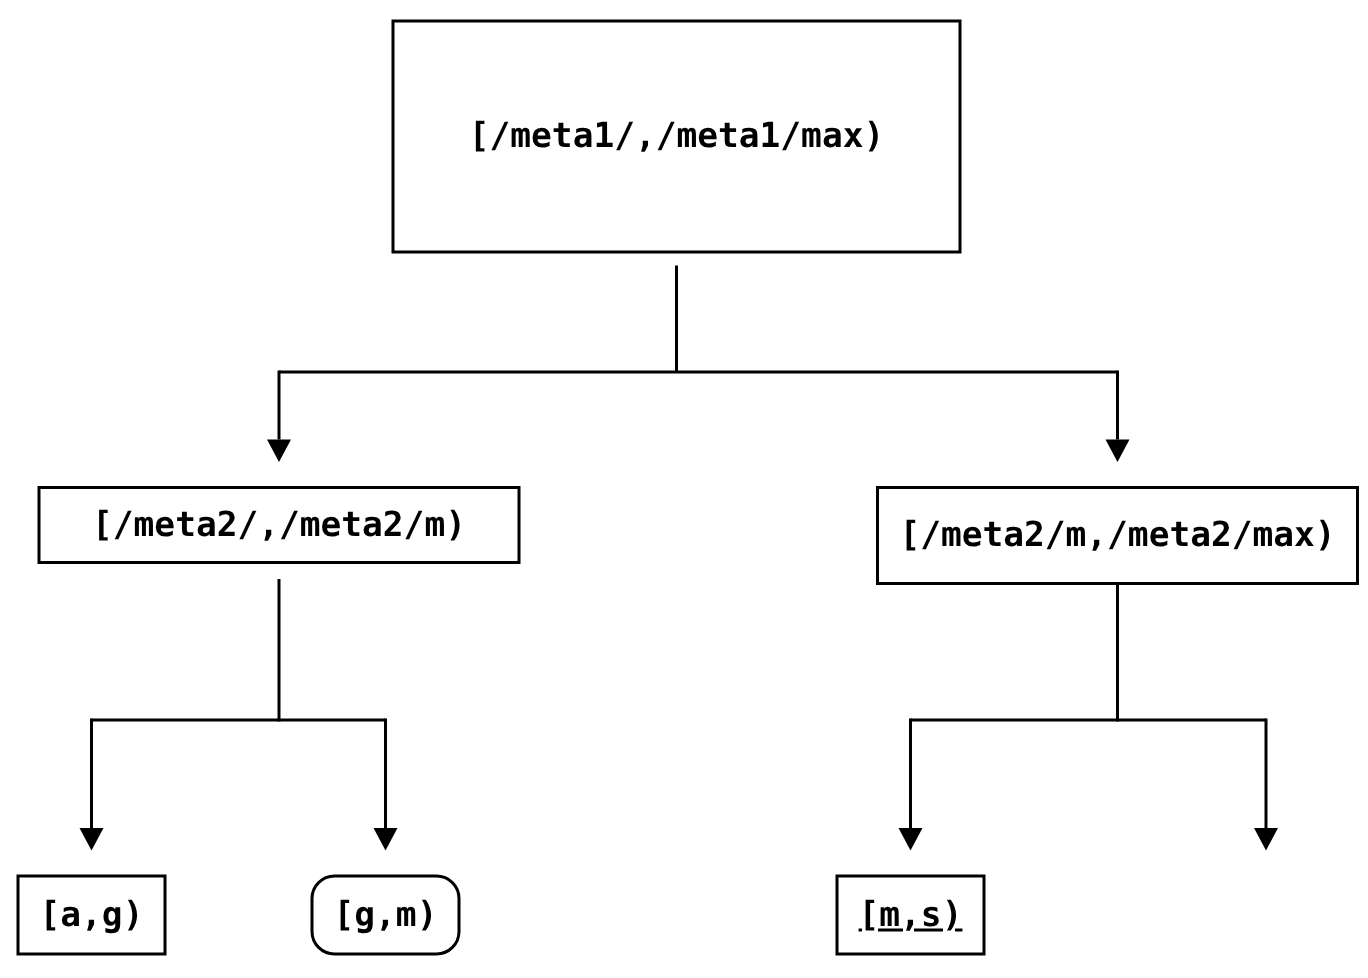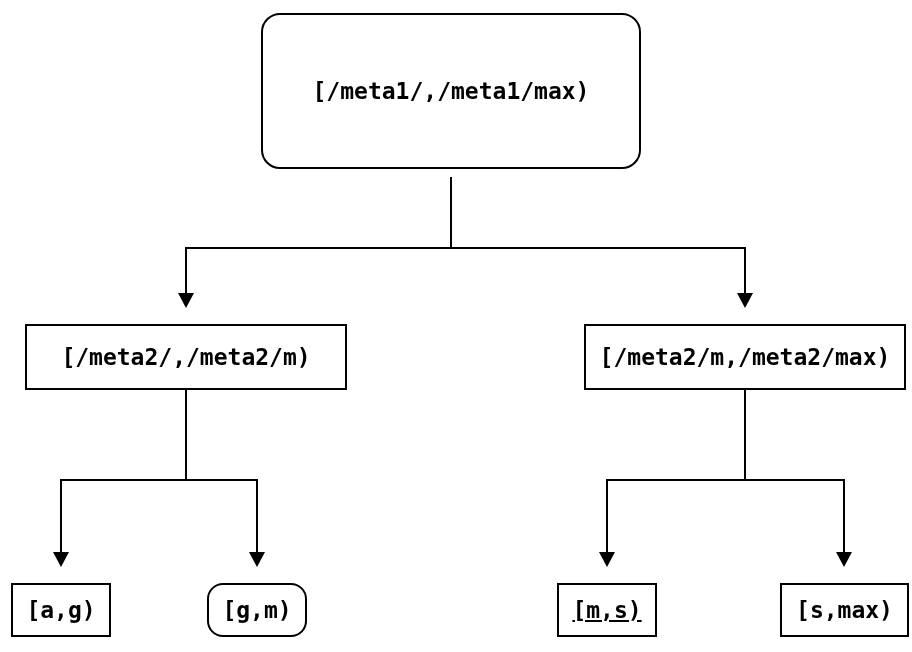--- a/index.html
+++ b/index.html
@@ -29,22 +29,22 @@
     background: #ffffff;
     color: #000000;
     display: flex;
     align-items: center;
     justify-content: center;
     font-size: 23px;
     font-weight: bold;
     white-space: nowrap;
     line-height: 1;
   }
-  .n-root { left: 261px; top: 13px;  width: 380px; height: 156px; border-radius: 19px; }
-  .n-l    { left: 25px;  top: 324px; width: 322px; height: 66px; }
+  .n-root { left: 261px; top: 13px;  width: 380px; height: 156px; }
+  .n-l    { left: 25px;  top: 324px; width: 322px; height: 52px; }
   .n-r    { left: 584px; top: 324px; width: 322px; height: 66px; }
   .n-ll   { left: 11px;  top: 583px; width: 100px; height: 54px; }
   .n-lr   { left: 207px; top: 583px; width: 100px; height: 54px; border-radius: 16px; }
   .n-rl   { left: 557px; top: 583px; width: 100px; height: 54px; text-decoration: underline; }
   .n-rr   { left: 780px; top: 583px; width: 129px; height: 54px; }
 </style>
 </head>
 <body>
 
 <div class="diagram">
@@ -79,15 +79,14 @@
   <div class="node n-l">[/meta2/,/meta2/m)</div>
 
   <div class="node n-r">[/meta2/m,/meta2/max)</div>
 
   <div class="node n-ll">[a,g)</div>
 
   <div class="node n-lr">[g,m)</div>
 
   <div class="node n-rl">[m,s)</div>
 
-  <div class="node n-rr">[s,max)</div>
 
 </div>
 
 </body></html>

